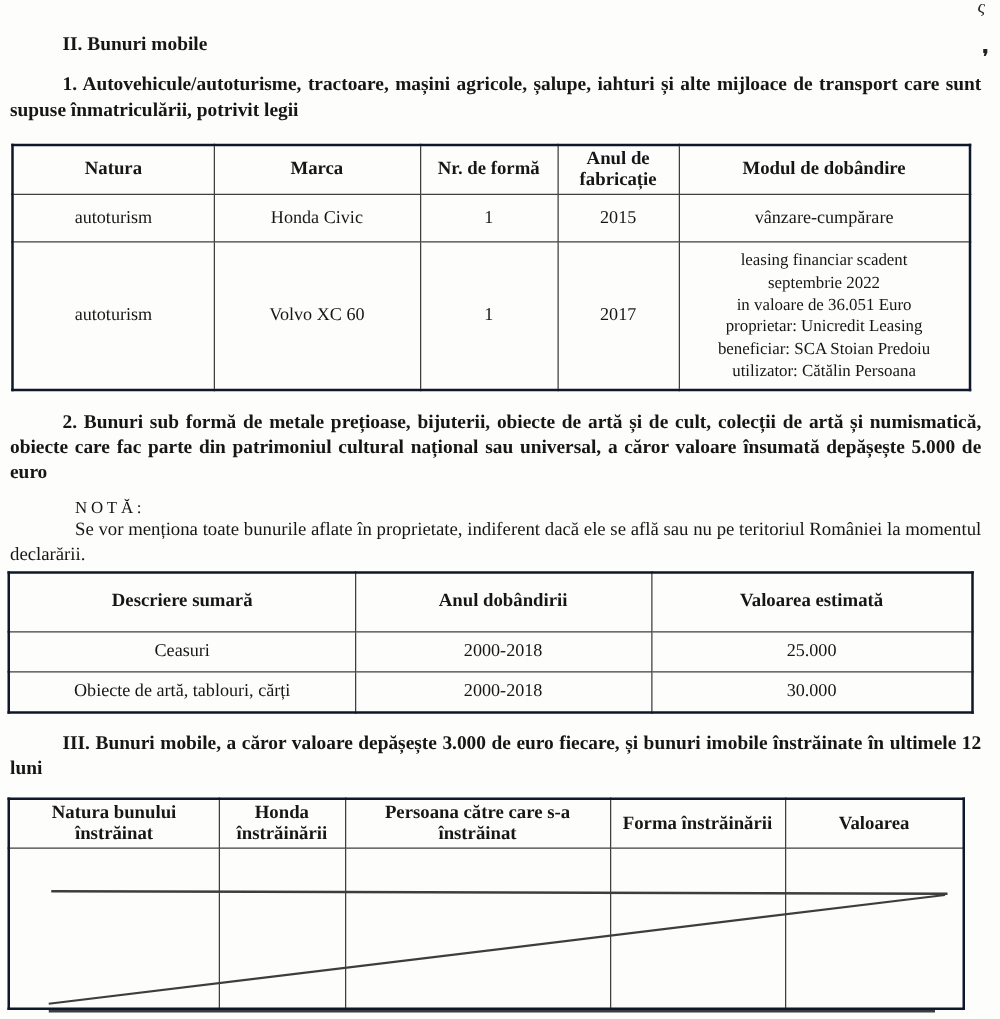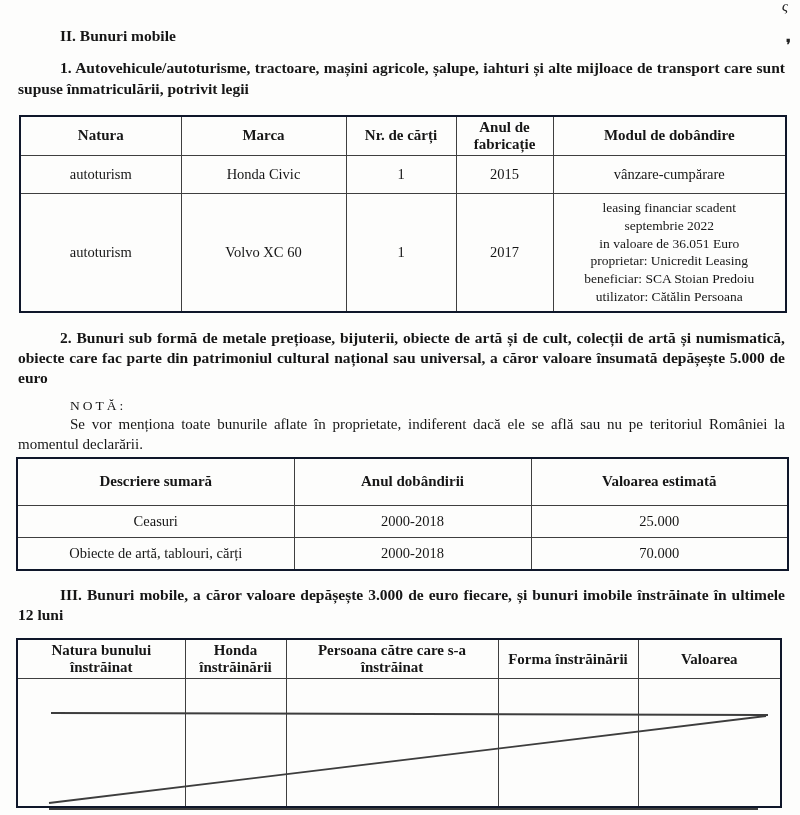--- a/index.html
+++ b/index.html
@@ -4,21 +4,21 @@
 <style>
   html,body{margin:0;padding:0;}
   body{
     width:800px;height:815px;
     background:#fdfdfc;
     color:#161616;
     font-family:"Liberation Serif","DejaVu Serif",serif;
     position:relative;
     overflow:hidden;
   }
-  .doc{padding:26px 15px 0 18px;}
+  .doc{padding:26px 15px 0 8px;}
 
   .heading-bold{
     font-weight:bold;font-size:15.5px;line-height:1.25;
     margin:0 0 0 42px;
   }
   .para-bold{
     font-weight:bold;font-size:15.5px;line-height:1.3;
     text-align:justify;text-indent:42px;margin:13px 0 0 0;
   }
   .nota-label{
@@ -79,21 +79,21 @@
       <col style="width:161px">
         <col style="width:165px">
         <col style="width:110px">
         <col style="width:97px">
         <col style="width:233px">
     </colgroup>
     <tbody>
         <tr class="hdr-row">
       <th>Natura</th>
       <th>Marca</th>
-      <th>Nr. de cărți</th>
+      <th>Nr. de formă</th>
       <th>Anul de fabricație</th>
       <th>Modul de dobândire</th>
     </tr>
     <tr class="row-1">
       <td>autoturism</td>
       <td>Honda Civic</td>
       <td>1</td>
       <td>2015</td>
       <td>vânzare-cumpărare</td>
     </tr>
@@ -132,21 +132,21 @@
       <th>Valoarea estimată</th>
     </tr>
     <tr class="body-row">
       <td>Ceasuri</td>
       <td>2000-2018</td>
       <td>25.000</td>
     </tr>
     <tr class="body-row">
       <td>Obiecte de artă, tablouri, cărți</td>
       <td>2000-2018</td>
-      <td>70.000</td>
+      <td>30.000</td>
     </tr>
   </tbody>
     </table>
 
   <p class="para-bold" style="margin-top:14px;">III. Bunuri mobile, a căror valoare depășește 3.000 de euro fiecare, și bunuri imobile înstrăinate în ultimele 12 luni</p>
 
   <div class="t3-wrap">
     <table class="t-disposals">
       <colgroup>
         <col style="width:168px">

